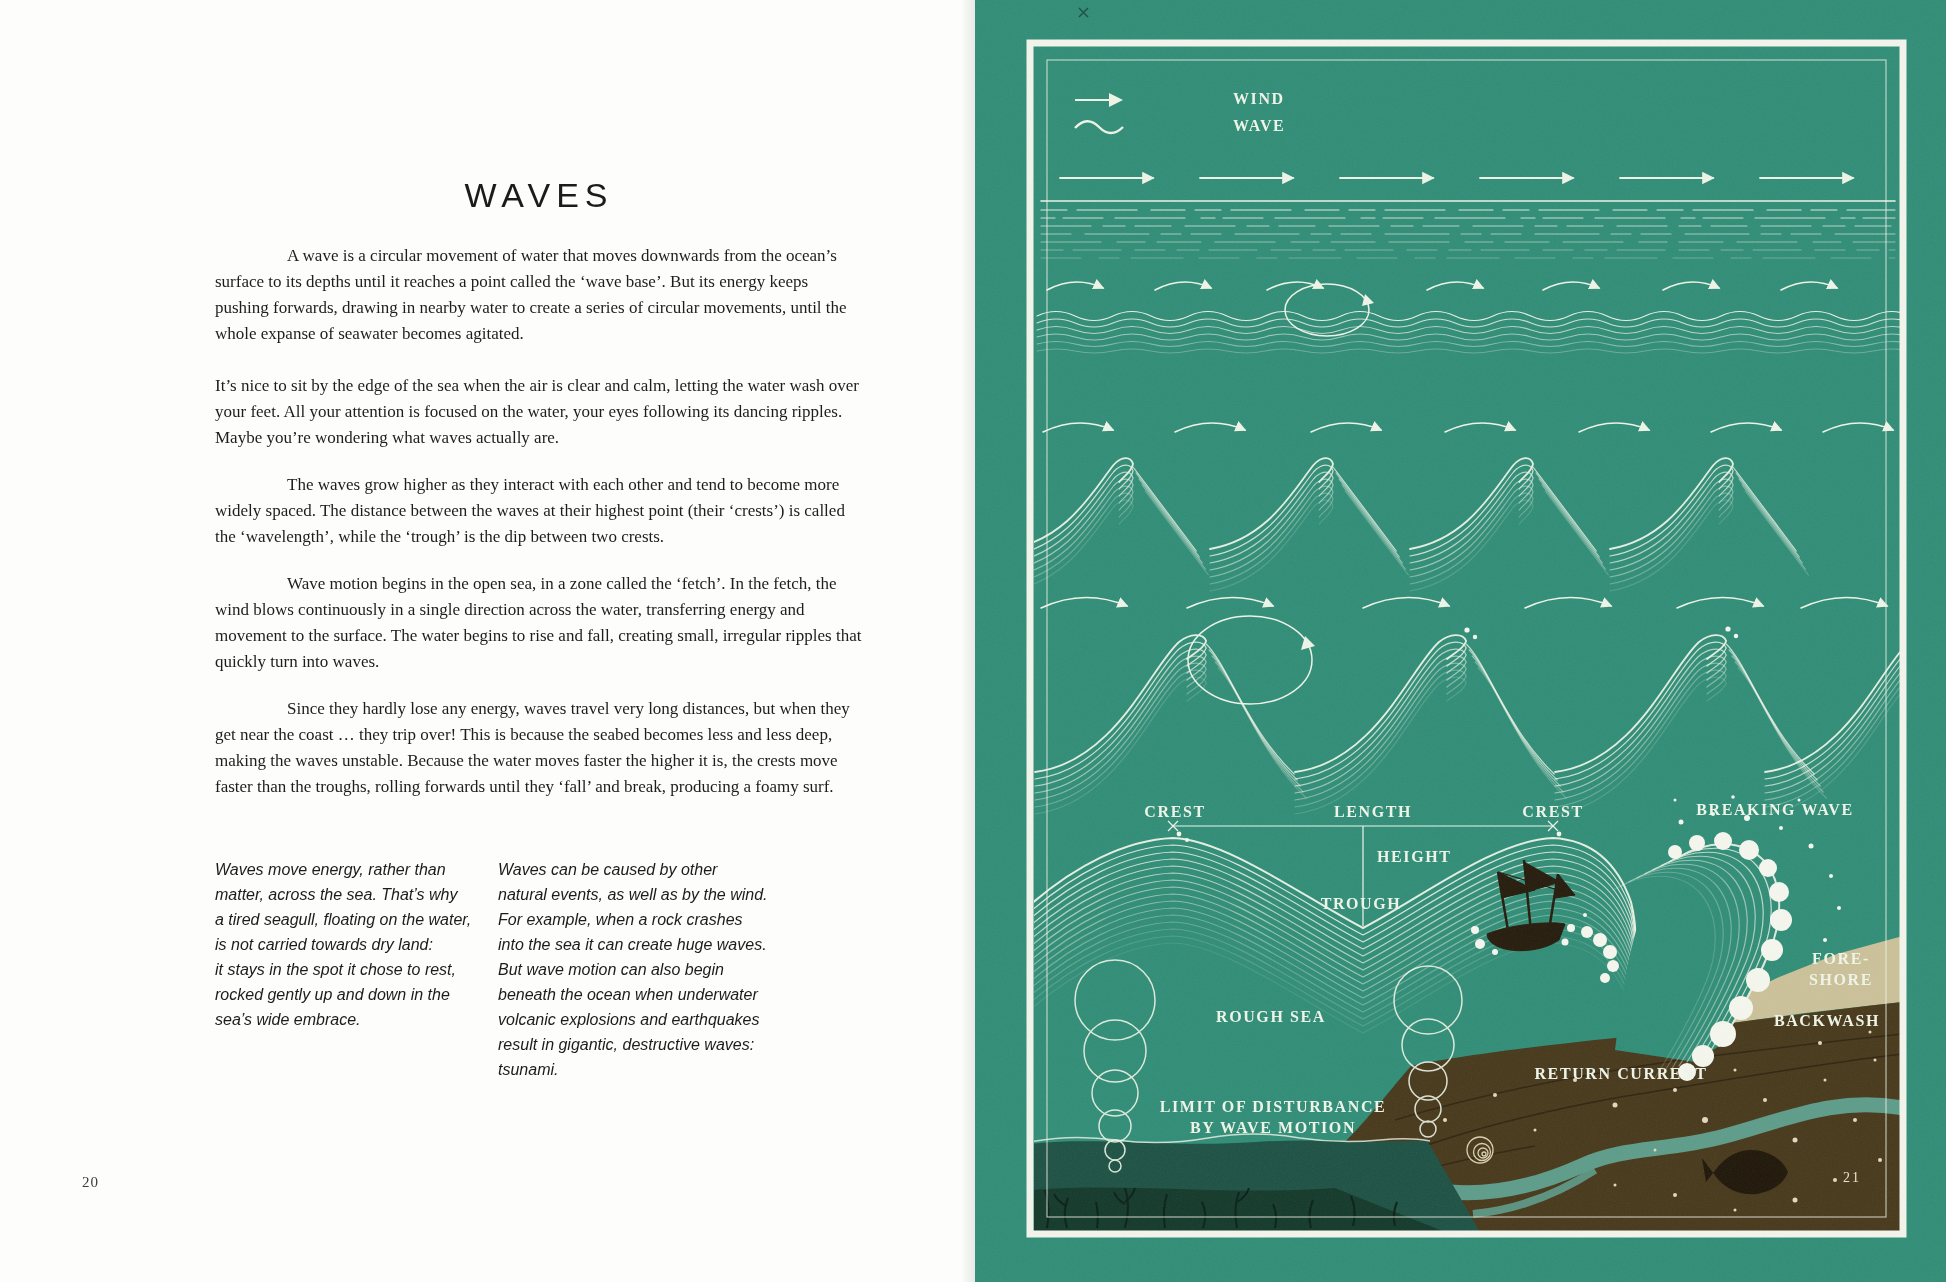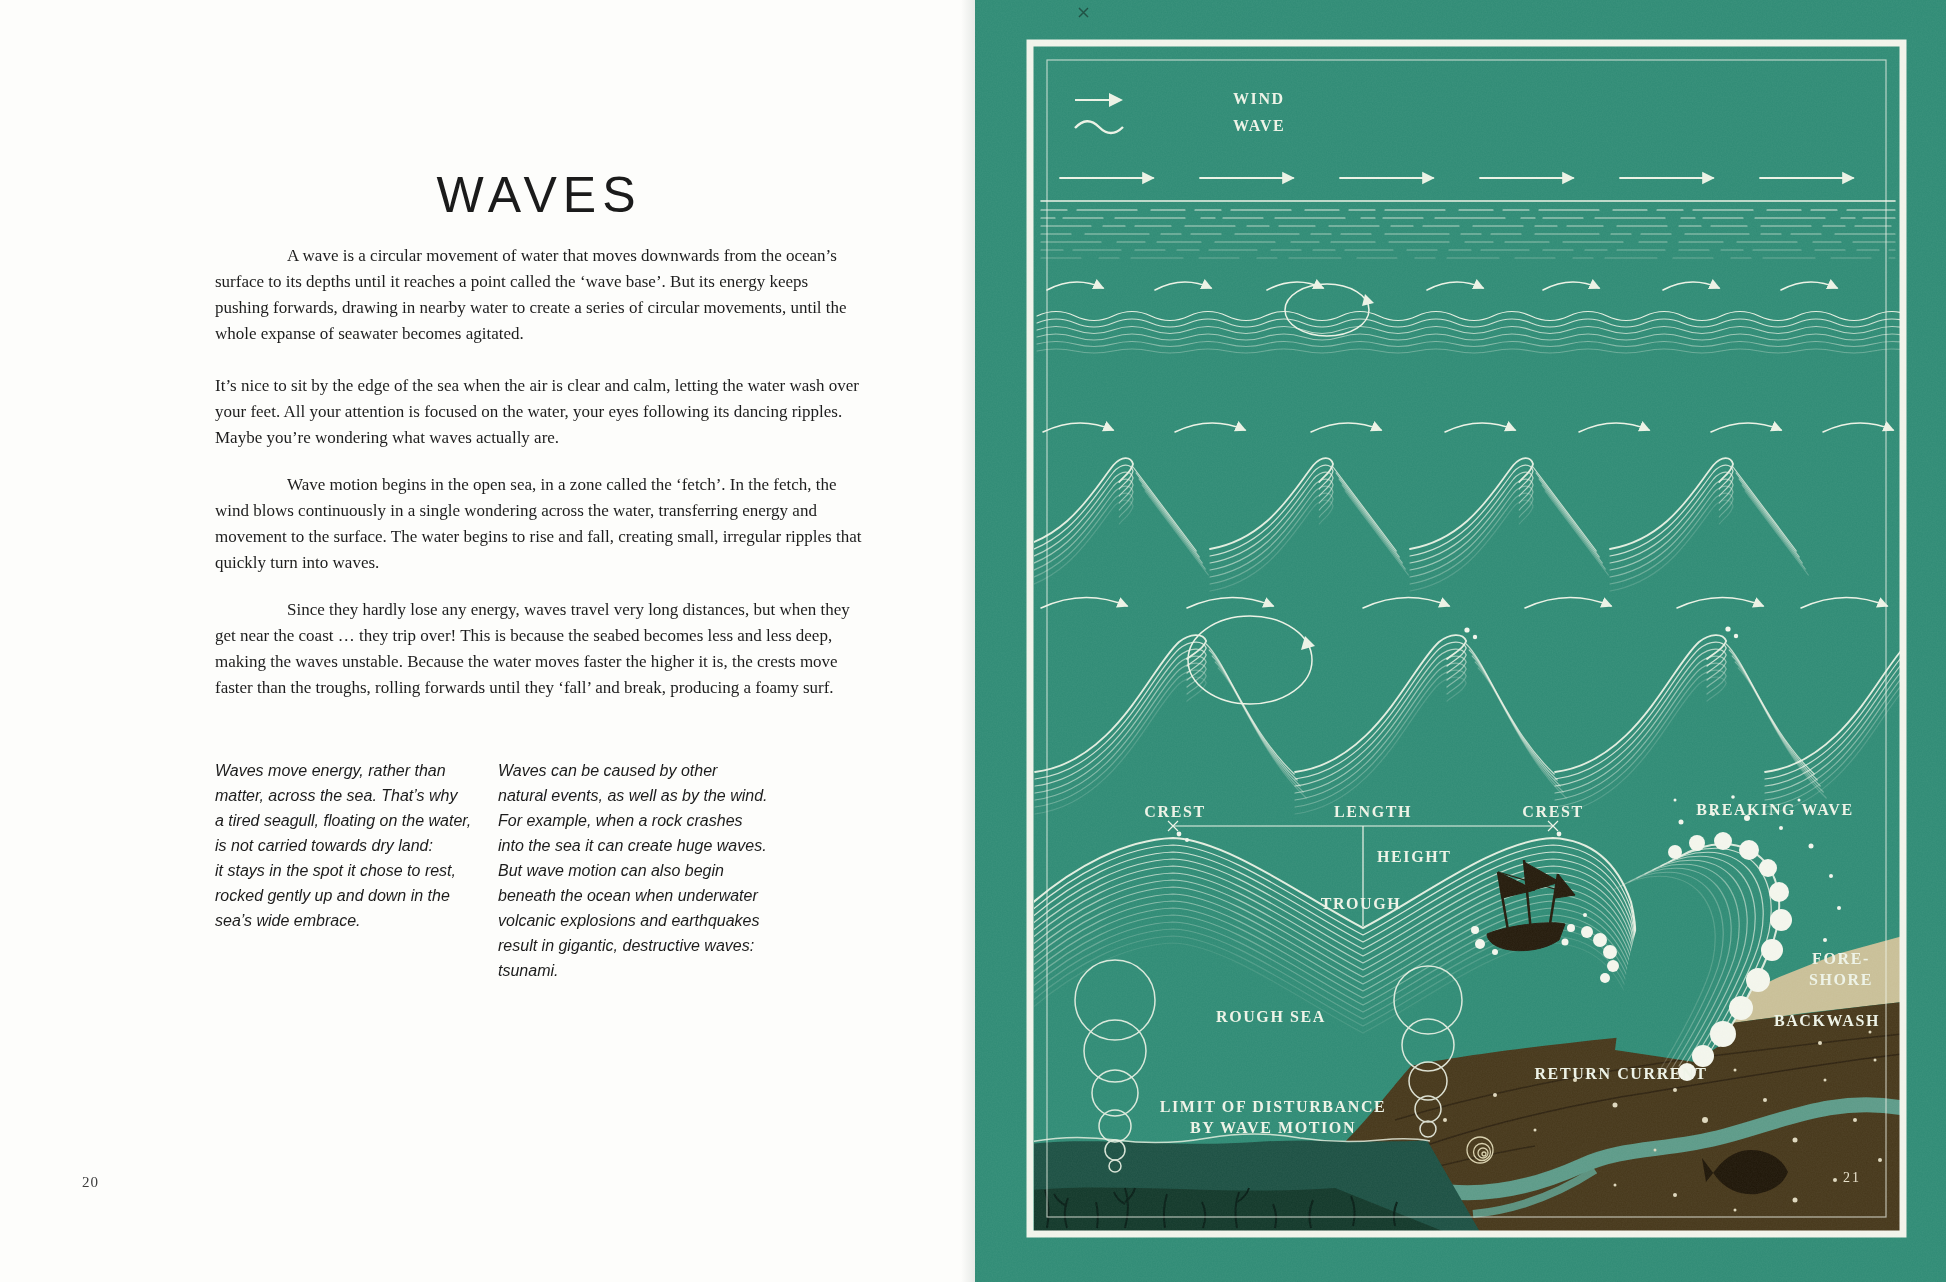--- a/index.html
+++ b/index.html
@@ -6,21 +6,21 @@
   body{width:1946px;height:1282px;position:relative;background:#ffffff;
        font-family:"Liberation Sans",sans-serif;overflow:hidden;}
   .spread{position:absolute;inset:0;}
 
   
   .page-left{position:absolute;left:0;top:0;width:975px;height:1282px;background:#fdfdfb;}
   .page-left::after{content:"";position:absolute;right:0;top:0;width:14px;height:100%;
        background:linear-gradient(to left,rgba(35,60,50,.10),rgba(35,60,50,0));}
   .col{position:absolute;left:215px;top:0;width:648px;}
   h1.title{margin:168px 0 0 0;font-family:"Liberation Sans",sans-serif;font-weight:400;
-       font-size:50px;line-height:54px;letter-spacing:6px;color:#1b1b1b;text-align:center;}
+       font-size:34px;line-height:54px;letter-spacing:6px;color:#1b1b1b;text-align:center;}
   .p{font-family:"Liberation Serif",serif;font-size:17px;line-height:26px;color:#1d1d1d;
        margin:21px 0 0 0;}
   .p.first{margin-top:26px;}
   .p.ind{text-indent:72px;}
   .captions{display:flex;margin-top:57px;}
   .caption{font-family:"Liberation Sans",sans-serif;font-style:italic;font-size:16px;
        line-height:25px;color:#1c1c1c;white-space:pre-line;flex:none;width:283px;}
   .caption.c2{width:310px;}
   .pn-left{position:absolute;left:82px;top:1174px;font:15px "Liberation Serif",serif;
        color:#3c3c3c;letter-spacing:1px;}
@@ -42,21 +42,22 @@
 </head>
 <body>
 
 <div class="spread">
 
   <section class="page-left">
     <div class="col">
       <h1 class="title">WAVES</h1>
       <p class="p ind">A wave is a circular movement of water that moves downwards from the ocean’s surface to its depths until it reaches a point called the ‘wave base’. But its energy keeps pushing forwards, drawing in nearby water to create a series of circular movements, until the whole expanse of seawater becomes agitated.</p>
       <p class="p first">It’s nice to sit by the edge of the sea when the air is clear and calm, letting the water wash over your feet. All your attention is focused on the water, your eyes following its dancing ripples. Maybe you’re wondering what waves actually are.</p>
-      <p class="p ind">Wave motion begins in the open sea, in a zone called the ‘fetch’. In the fetch, the wind blows continuously in a single wondering across the water, transferring energy and movement to the surface. The water begins to rise and fall, creating small, irregular ripples that quickly turn into waves.</p>
+      <p class="p ind">The waves grow higher as they interact with each other and tend to become more widely spaced. The distance between the waves at their highest point (their ‘crests’) is called the ‘wavelength’, while the ‘trough’ is the dip between two crests.</p>
+      <p class="p ind">Wave motion begins in the open sea, in a zone called the ‘fetch’. In the fetch, the wind blows continuously in a single direction across the water, transferring energy and movement to the surface. The water begins to rise and fall, creating small, irregular ripples that quickly turn into waves.</p>
       <p class="p ind">Since they hardly lose any energy, waves travel very long distances, but when they get near the coast … they trip over! This is because the seabed becomes less and less deep, making the waves unstable. Because the water moves faster the higher it is, the crests move faster than the troughs, rolling forwards until they ‘fall’ and break, producing a foamy surf.</p>
       <div class="captions">
         <div class="caption">Waves move energy, rather than
 matter, across the sea. That’s why
 a tired seagull, floating on the water,
 is not carried towards dry land:
 it stays in the spot it chose to rest,
 rocked gently up and down in the
 sea’s wide embrace.</div>
         <div class="caption c2">Waves can be caused by other

